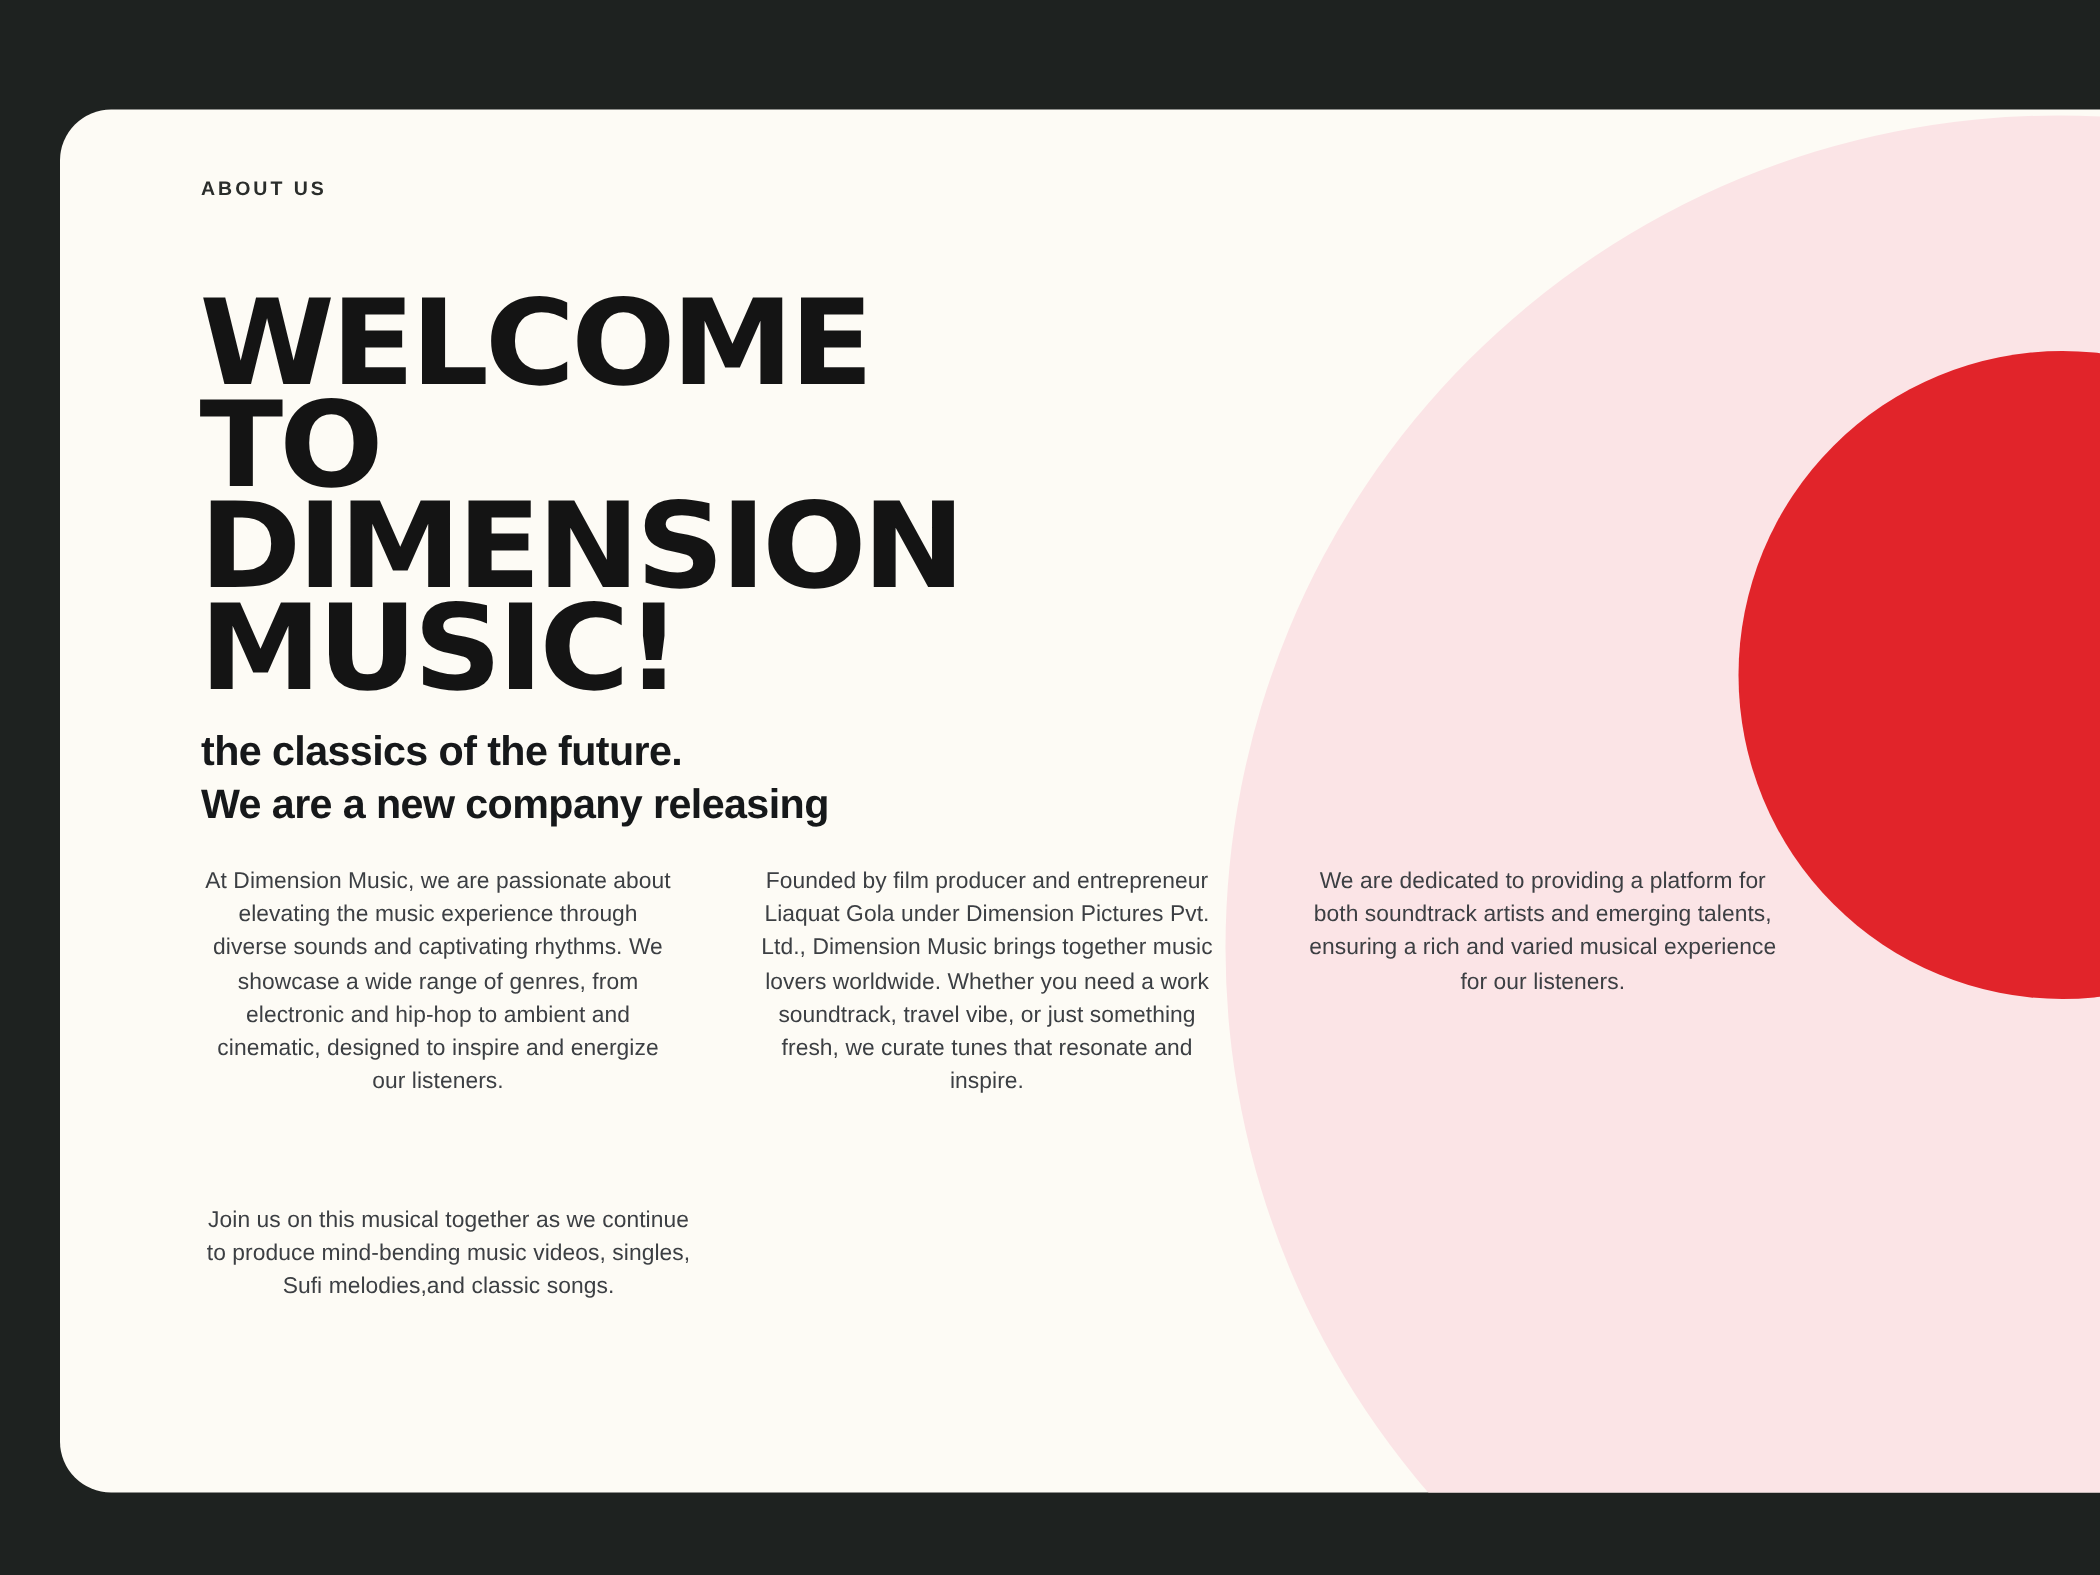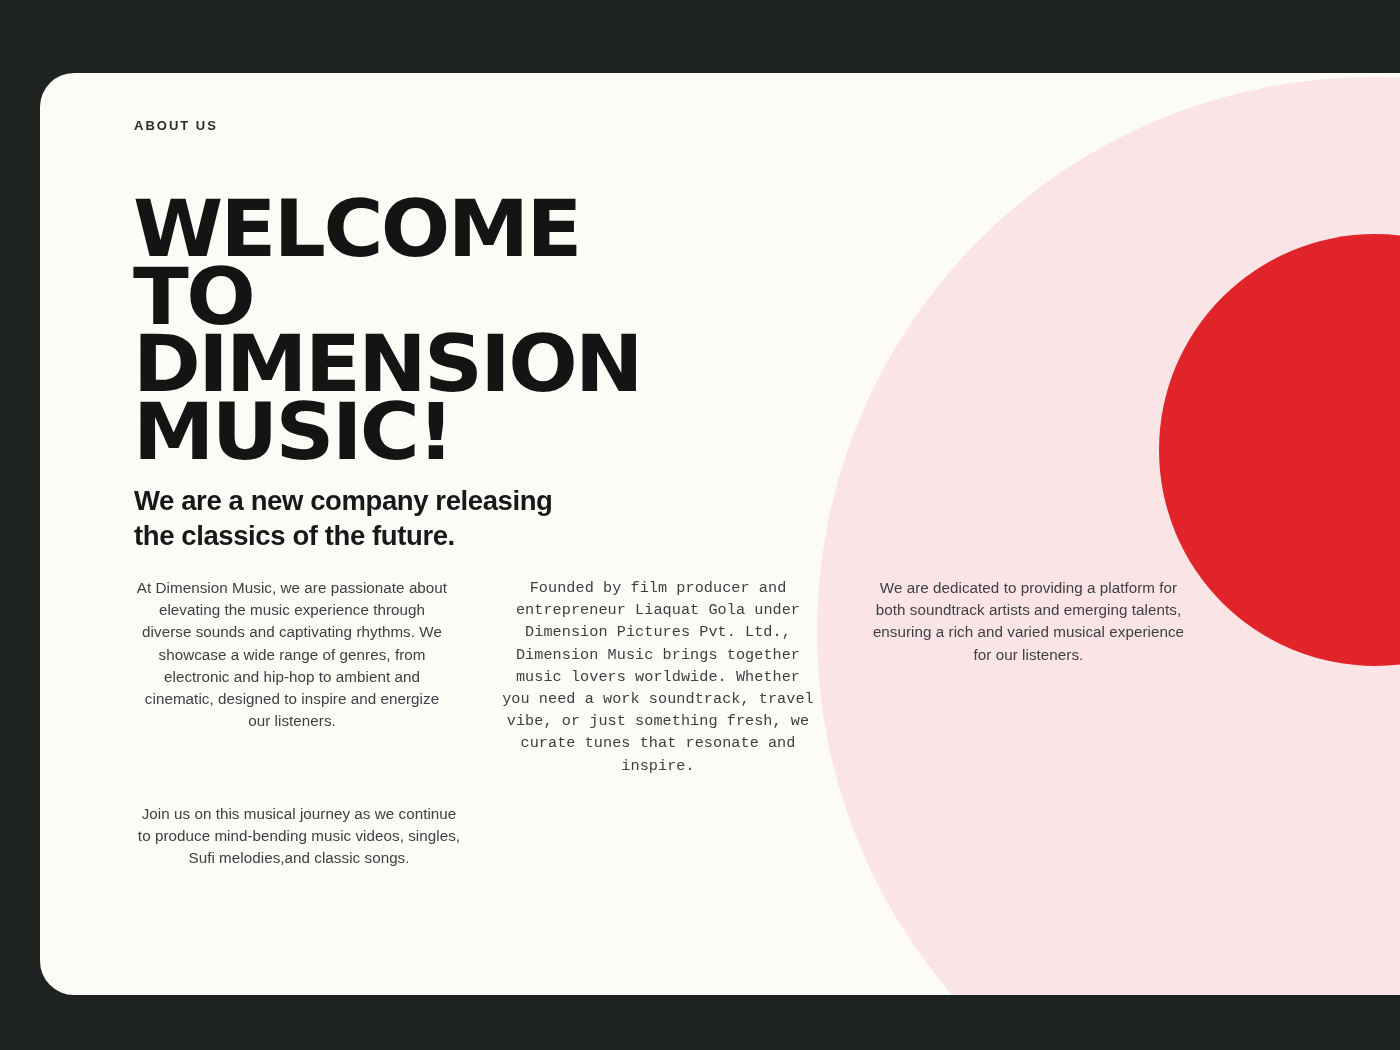--- a/index.html
+++ b/index.html
@@ -111,21 +111,21 @@
 
   
   .col {
     position: absolute;
     font-size: 15.2px;
     line-height: 1.46;
     color: #3c3f43;
     letter-spacing: 0.05px;
   }
   .col-1 { left: 94px;  top: 504px; width: 316px; }
-  .col-2 { left: 459px; top: 504px; width: 318px; font-family: Liberation Mono, monospace; }
+  .col-2 { left: 459px; top: 504px; width: 318px; }
   .col-3 { left: 826px; top: 504px; width: 325px; }
   .col-4 { left: 94px;  top: 730px; width: 330px; }
 
   .col p { margin: 0; text-align: center; }
 </style>
 </head>
 <body style="background: rgb(30, 34, 32);">
 
 <div class="stage" style="background: rgb(30, 34, 32);">
 
@@ -140,35 +140,35 @@
       <div class="eyebrow">ABOUT US</div>
 
       <h1 class="headline" style="color: rgb(20, 20, 20);">
         <span class="ln">WELCOME</span>
         <span class="ln">TO</span>
         <span class="ln">DIMENSION</span>
         <span class="ln">MUSIC!</span>
       </h1>
 
       <h2 class="subhead">
+        <span class="ln">the classics of the future.</span>
         <span class="ln">We are a new company releasing</span>
-        <span class="ln">the classics of the future.</span>
       </h2>
 
       <div class="col col-1" style="color: rgb(60, 63, 67);">
         <p>At Dimension Music, we are passionate about elevating the music experience through diverse sounds and captivating rhythms. We showcase a wide range of genres, from electronic and hip-hop to ambient and cinematic, designed to inspire and energize our listeners.</p>
       </div>
 
       <div class="col col-2" style="color: rgb(60, 63, 67);">
         <p>Founded by film producer and entrepreneur Liaquat Gola under Dimension Pictures Pvt. Ltd., Dimension Music brings together music lovers worldwide. Whether you need a work soundtrack, travel vibe, or just something fresh, we curate tunes that resonate and inspire.</p>
       </div>
 
       <div class="col col-3" style="color: rgb(60, 63, 67);">
         <p>We are dedicated to providing a platform for both soundtrack artists and emerging talents, ensuring a rich and varied musical experience for our listeners.</p>
       </div>
 
       <div class="col col-4" style="color: rgb(60, 63, 67);">
-        <p>Join us on this musical journey as we continue to produce mind-bending music videos, singles, Sufi melodies,and classic songs.</p>
+        <p>Join us on this musical together as we continue to produce mind-bending music videos, singles, Sufi melodies,and classic songs.</p>
       </div>
 
     </div>
   </div>
 </div>
 
 </body></html>

